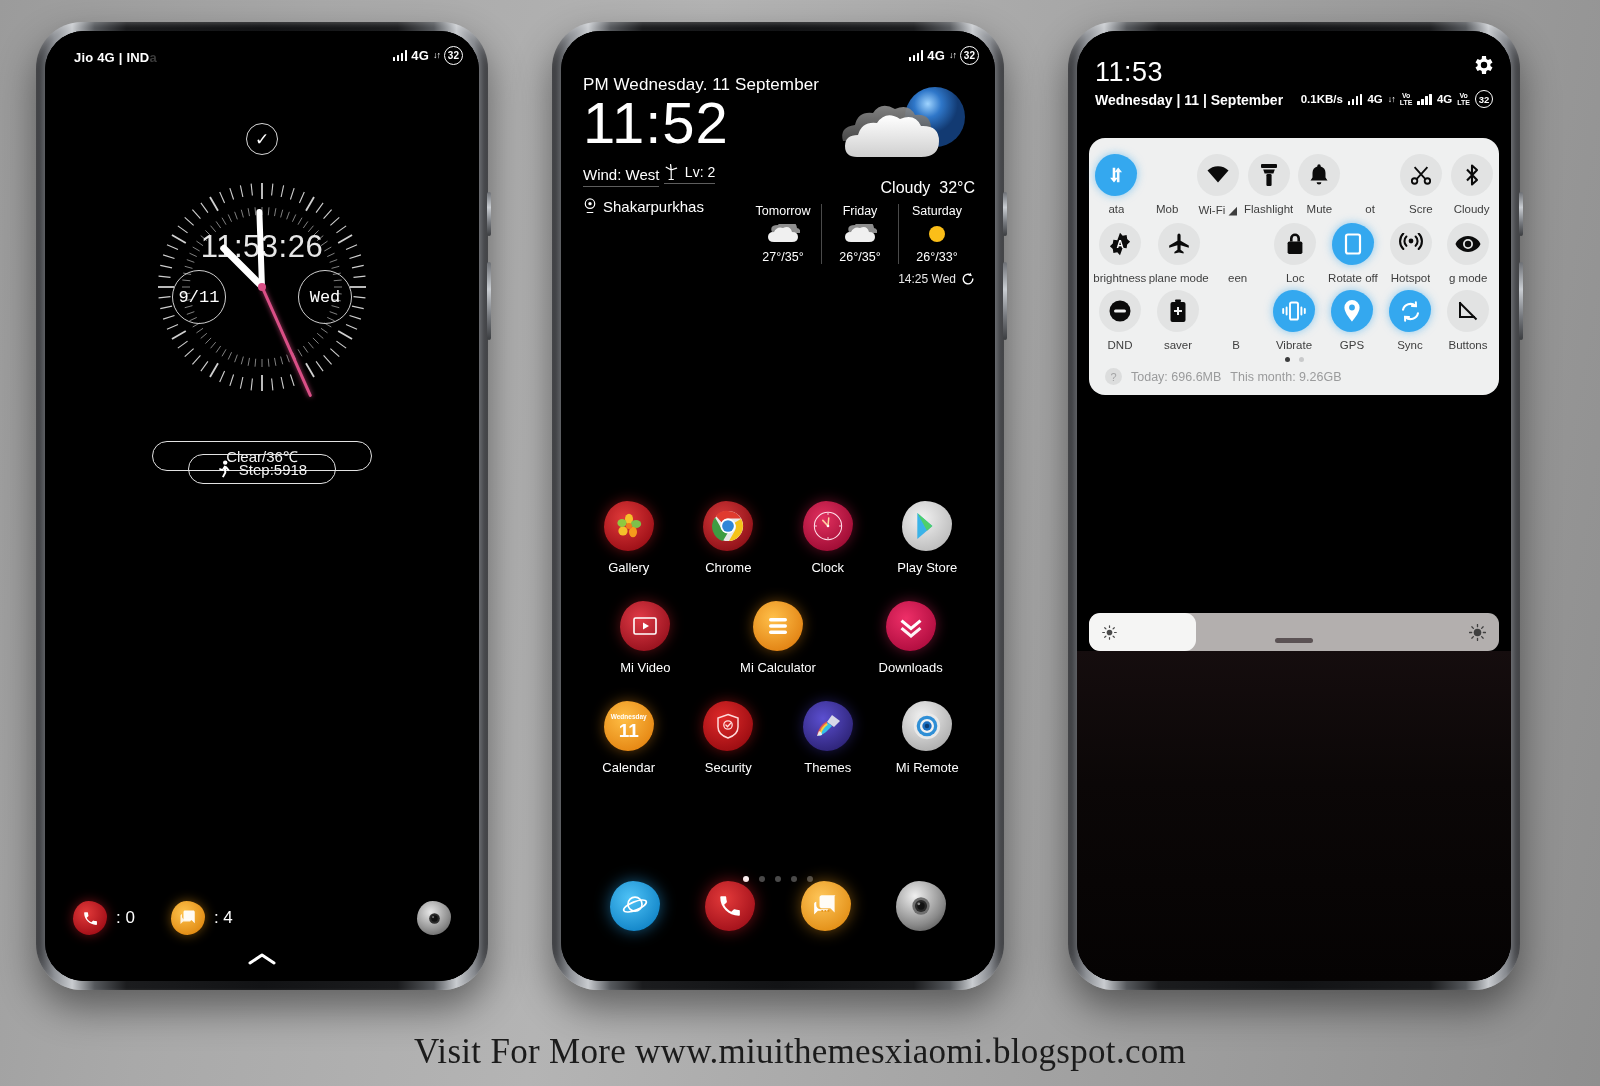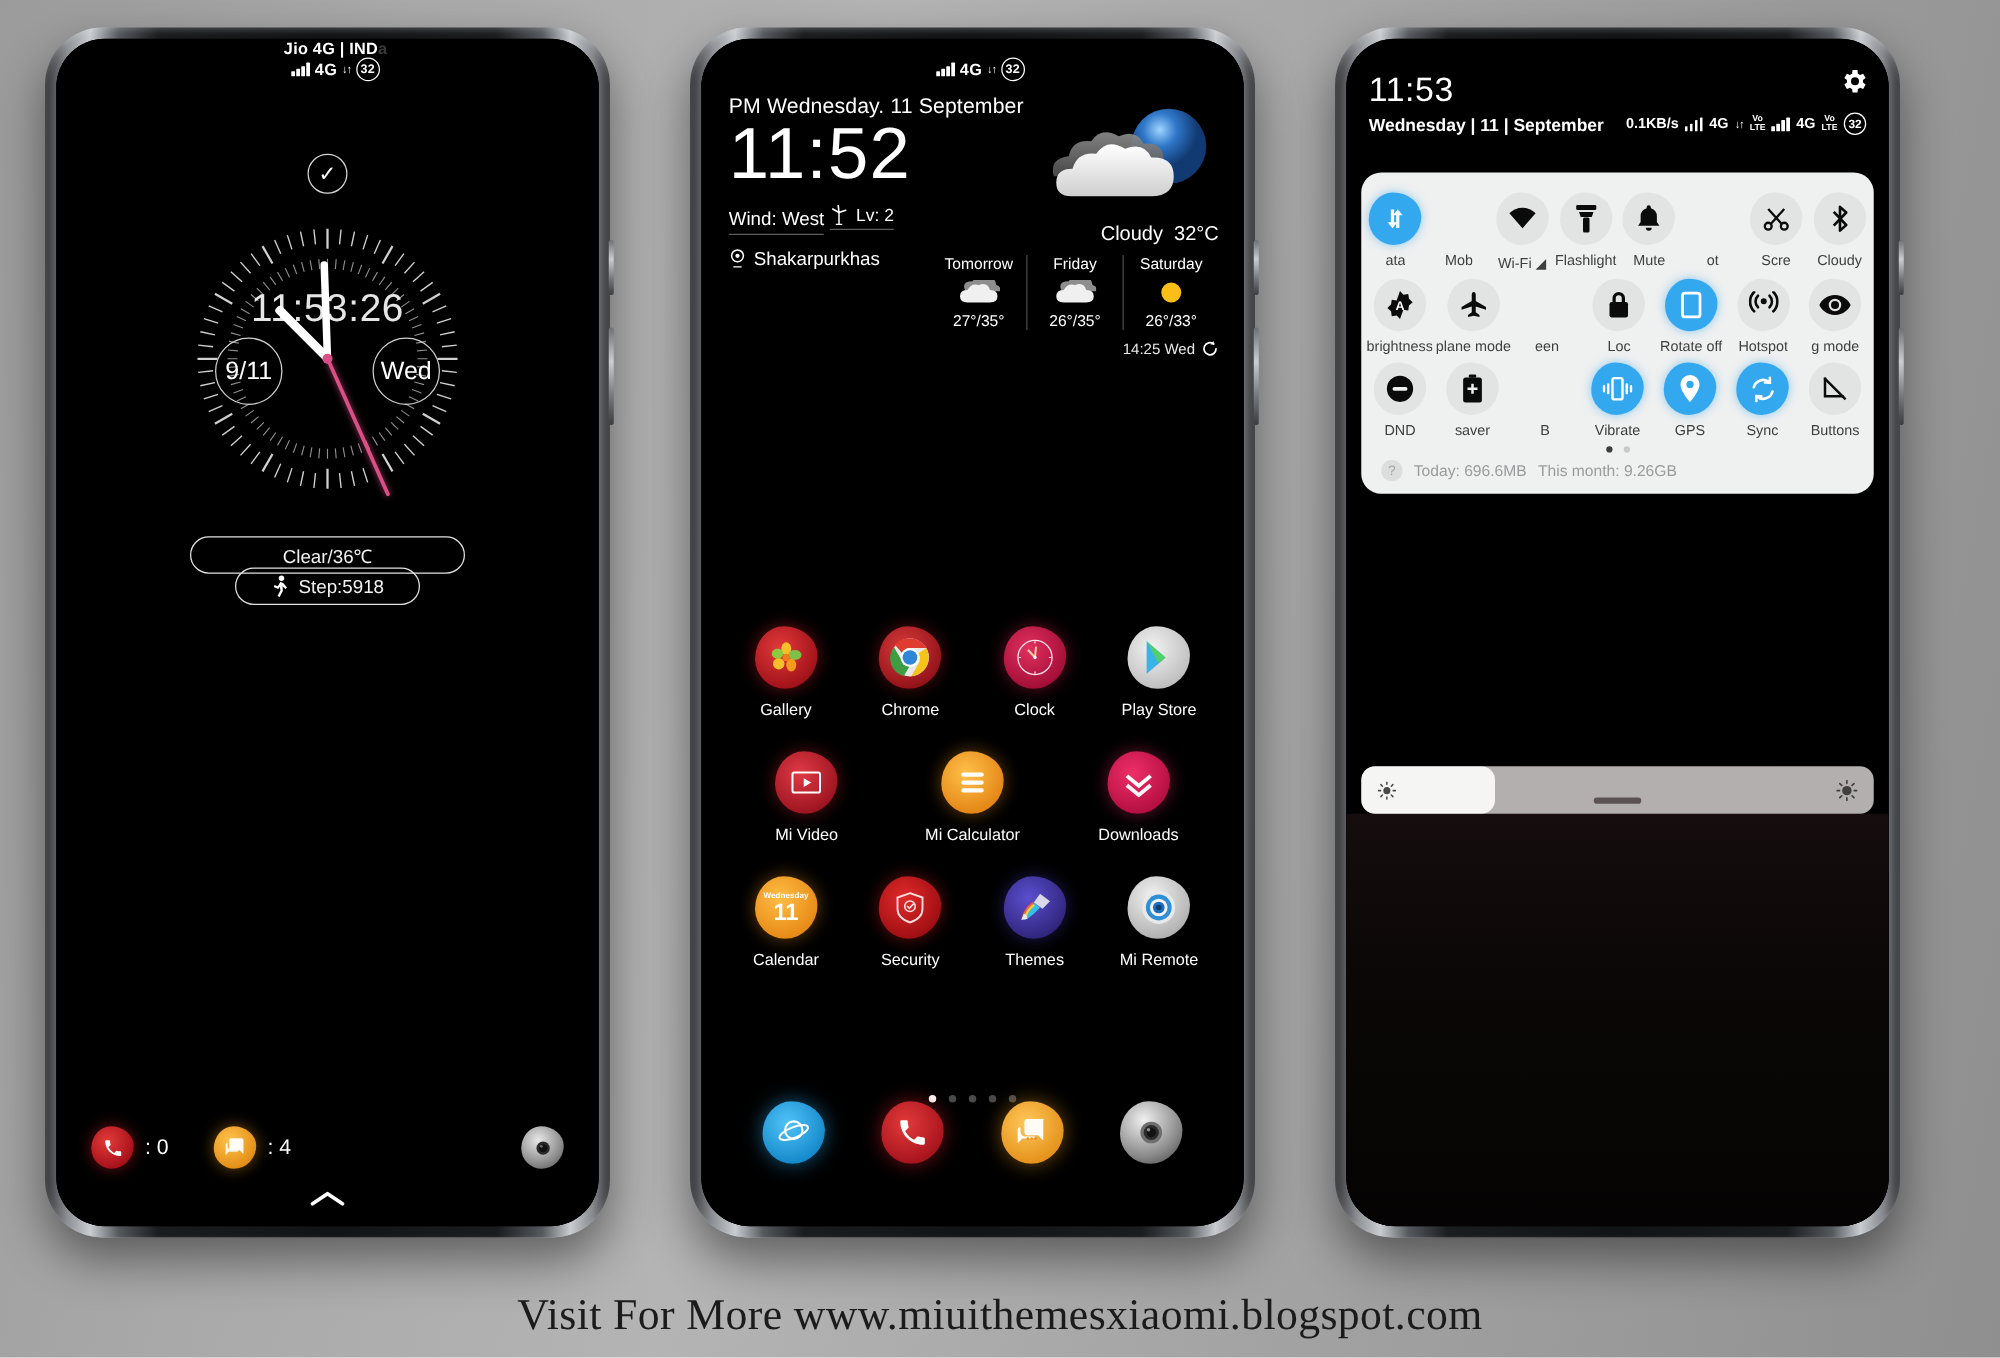--- a/index.html
+++ b/index.html
@@ -39,26 +39,25 @@
   .btn-side {
     position: absolute;
     width: 4px; border-radius: 3px;
     background: linear-gradient(180deg,#6c6f74,#caced3 35%,#75787d 70%,#3b3d40);
   }
 
   
   .statusbar {
     position: absolute; top: 0; left: 13px; right: 0;
     height: 34px;
-    display: flex; align-items: center; justify-content: space-between;
+    display: flex; align-items: flex-end; justify-content: space-between;
     padding: 0 16px;
     color: #fff;
     font-size: 13px; font-weight: bold;
     letter-spacing: .2px;
-    flex-direction: column;
   }
   .sb-left { white-space: nowrap; }
   .sb-left .dim { color: #3a3a3a; }
   .sb-right { display: flex; align-items: center; gap: 4px; }
   .sig-bars { display: flex; align-items: flex-end; gap: 1.5px; height: 11px; }
   .sig-bars i { display:block; width: 2.5px; background: #fff; border-radius: .5px; }
   .sig-bars i:nth-child(1){height:4px}
   .sig-bars i:nth-child(2){height:6px}
   .sig-bars i:nth-child(3){height:8.5px}
   .sig-bars i:nth-child(4){height:11px}
@@ -88,21 +87,21 @@
   .digi-time {
     position: absolute; left: 50%; top: 52px; transform: translateX(-50%);
     color: #e6e6e6; font-size: 31px; font-weight: 300; letter-spacing: .5px;
     white-space: nowrap;
   }
   .subdial {
     position: absolute; top: 93px;
     width: 54px; height: 54px; border-radius: 50%;
     border: 1.4px solid #cfcfcf;
     display: flex; align-items: center; justify-content: center;
-    color: #fff; font-size: 20px;
+    color: #fff; font-size: 17px; font-family: Liberation Mono, monospace;
   }
   .subdial.left { left: 20px; }
   .subdial.right { right: 20px; }
   .hand {
     position: absolute; left: 50%; bottom: 50%;
     transform-origin: 50% 100%;
     border-radius: 3px;
   }
   .hand.hour { width: 7px; height: 58px; background: #fff; margin-left: -3.5px; transform: rotate(-45deg); }
   .hand.minute { width: 6px; height: 78px; background: #fff; margin-left: -3px; transform: rotate(-2deg); }
@@ -111,21 +110,21 @@
     position:absolute; left:50%; top:50%; width: 8px; height: 8px; margin:-4px 0 0 -4px;
     border-radius:50%; background:#d94f86;
   }
   .pill {
     position: absolute; left: 50%; transform: translateX(-50%);
     border: 1.5px solid #e2e2e2; border-radius: 22px;
     color: #f2f2f2; font-size: 15px;
     display:flex; align-items:center; justify-content:center; gap: 7px;
     height: 30px;
   }
-  #pill-weather { top: 398px; width: 220px; }
+  #pill-weather { top: 410px; width: 220px; }
   #pill-step    { top: 423px; width: 148px; }
   .walk-ico { font-size: 16px; line-height: 1; }
   .lock-bottom {
     position: absolute; left: 0; right: 0; bottom: 46px;
     display: flex; align-items: center; padding: 0 28px;
   }
   .lb-item { display: flex; align-items: center; gap: 9px; margin-right: 36px; }
   .lb-item .cnt { color: #fff; font-size: 17px; }
   .lock-arrow {
     position: absolute; left: 50%; bottom: 14px; transform: translateX(-50%);

